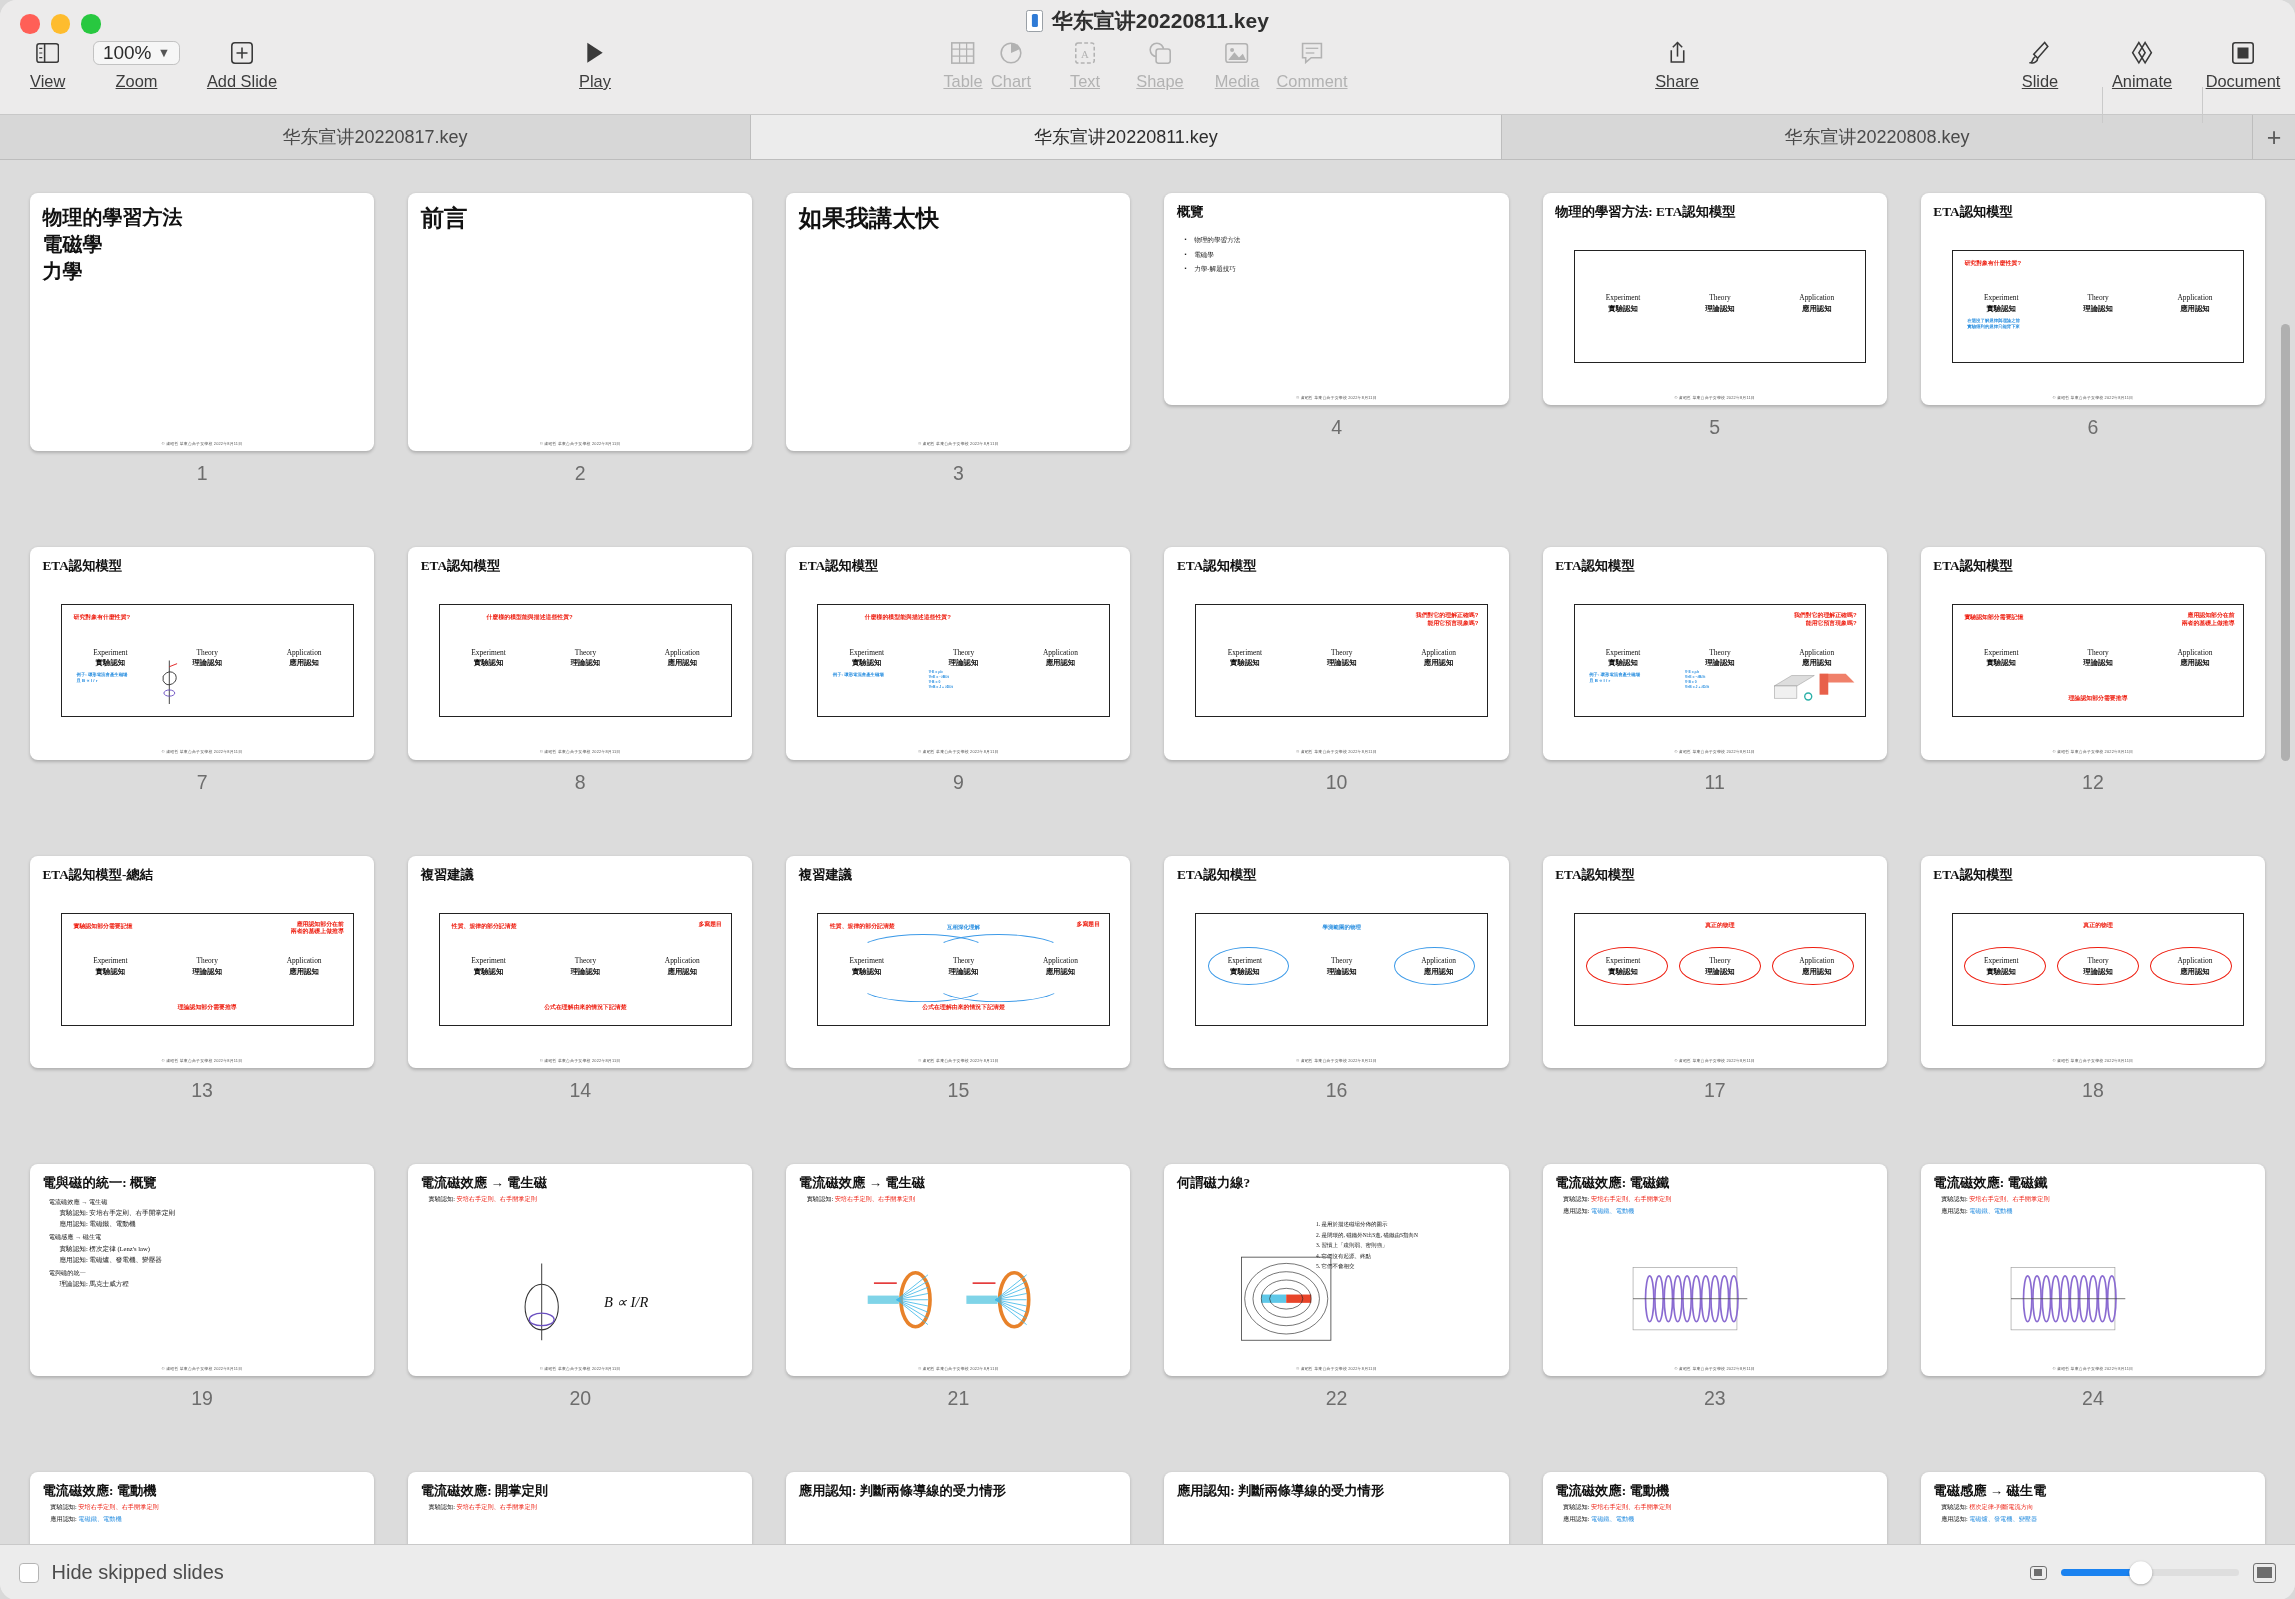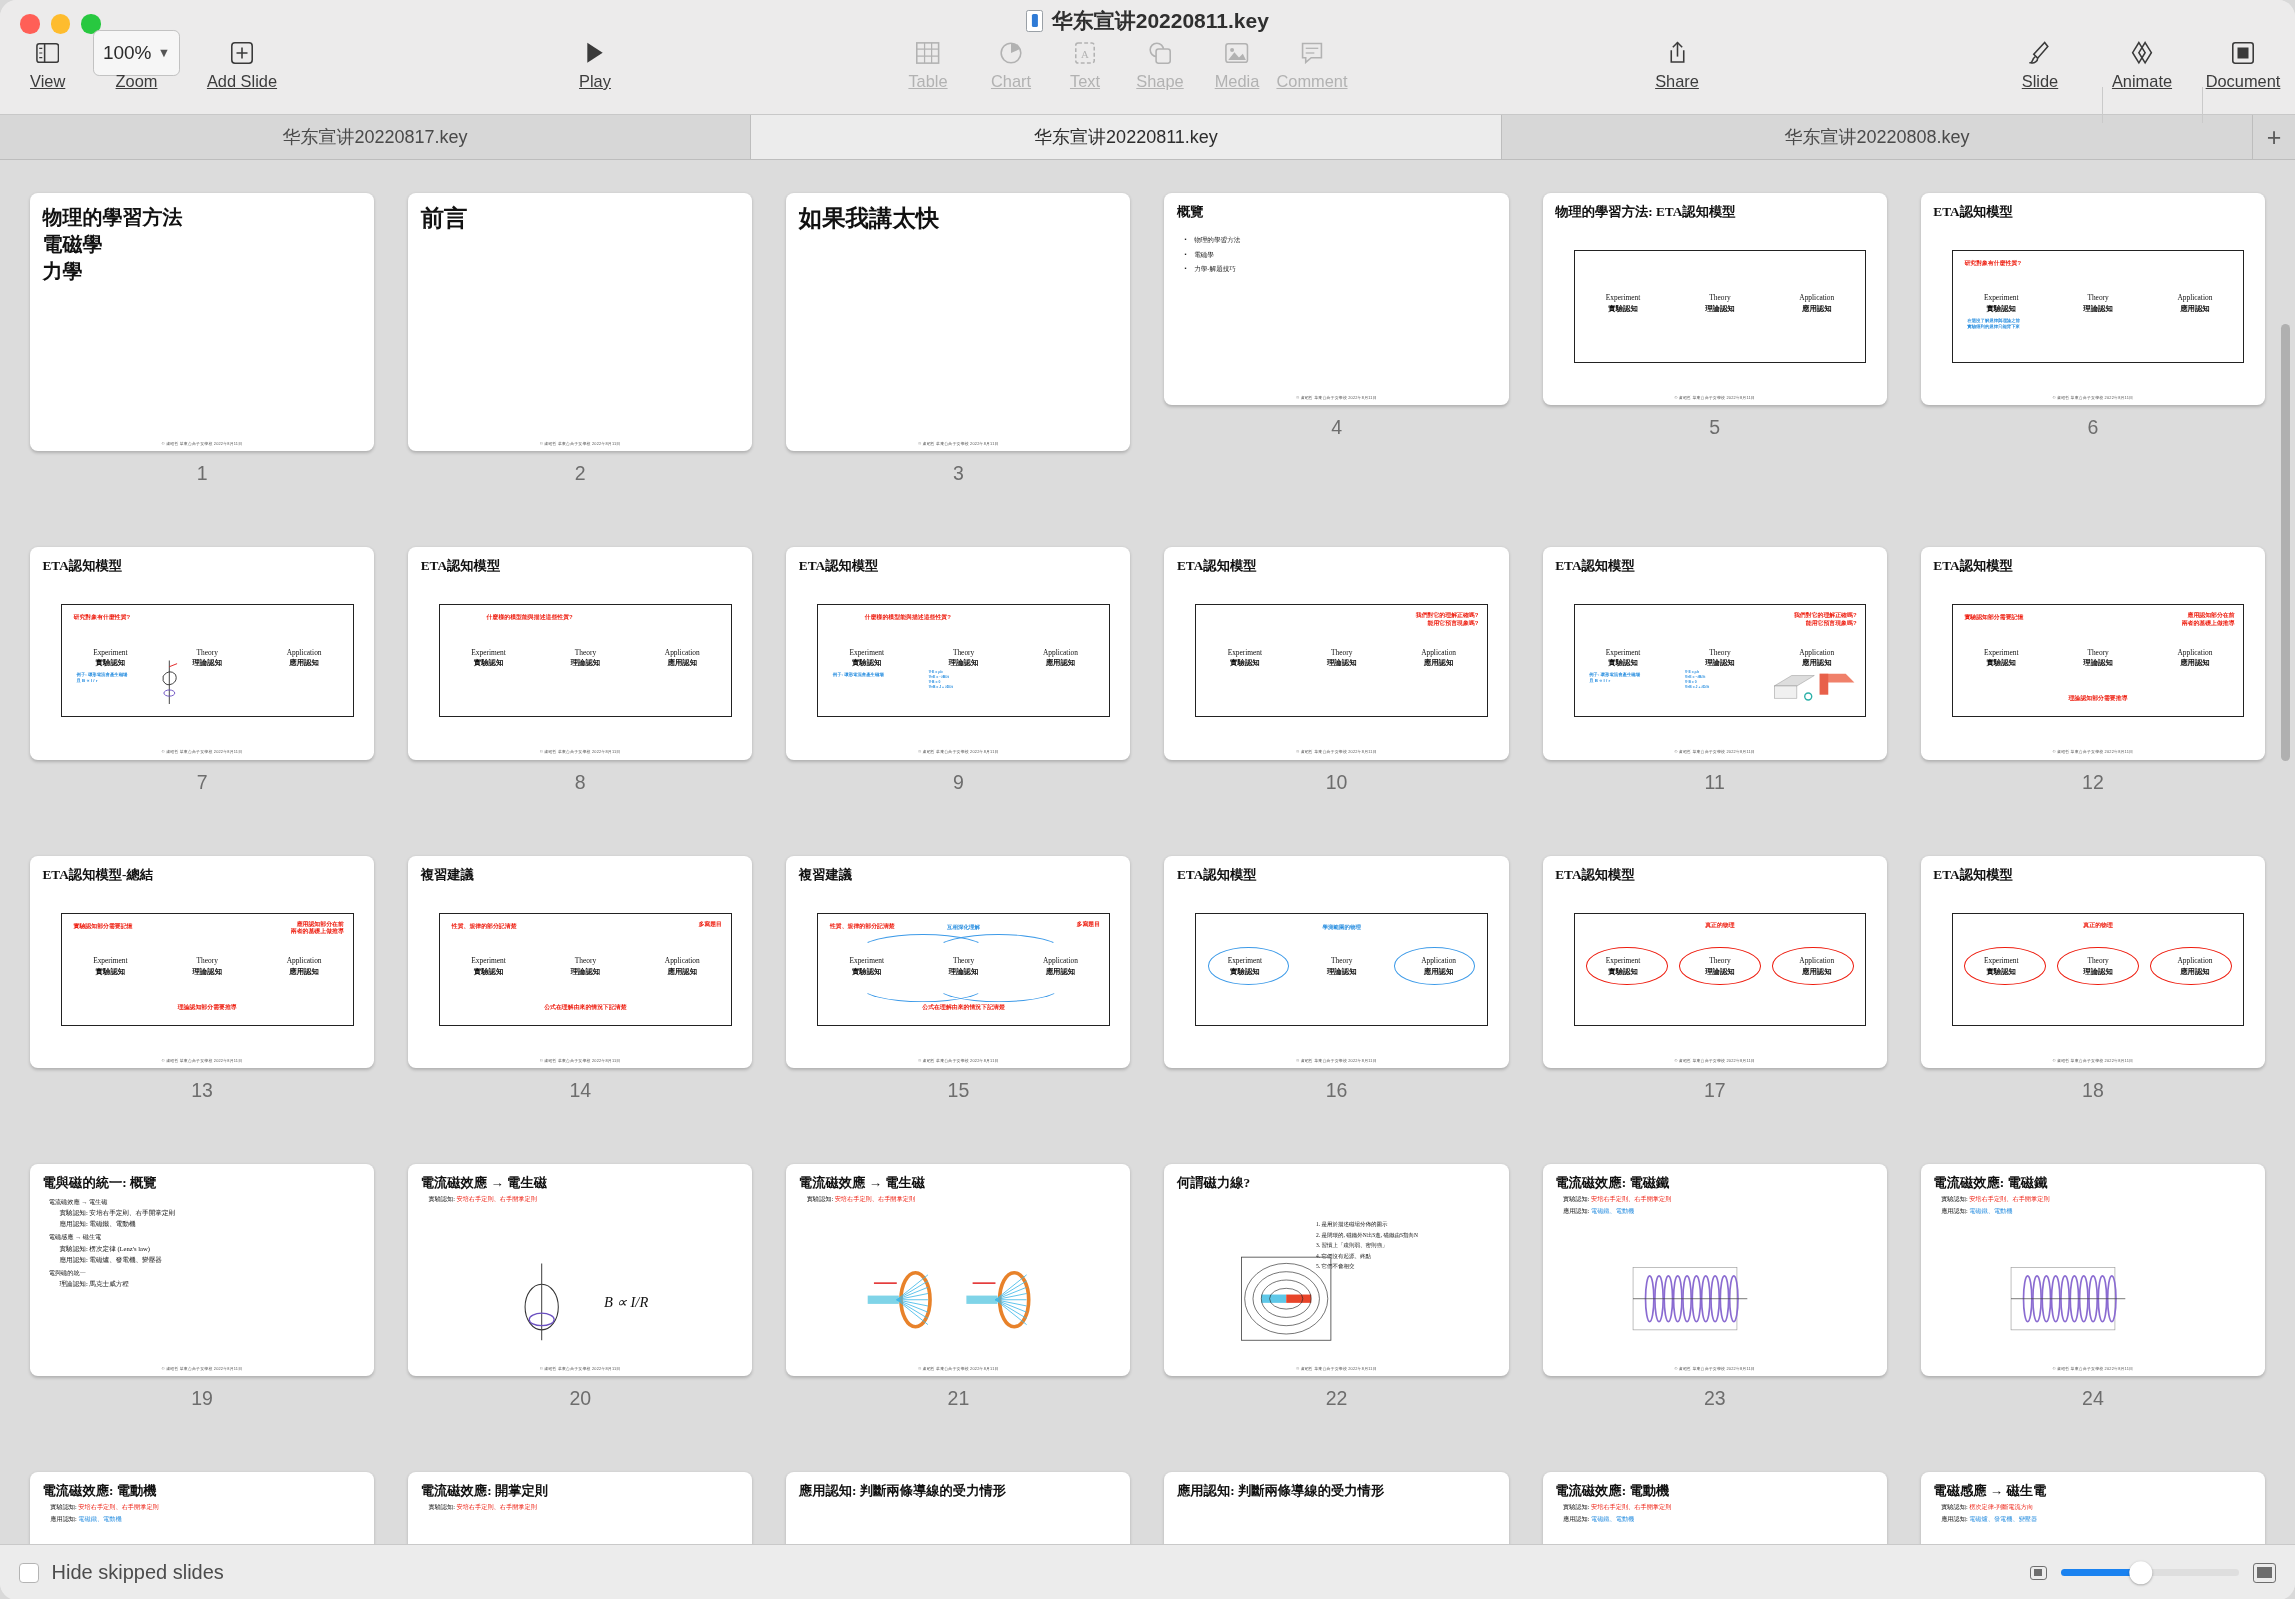--- a/index.html
+++ b/index.html
@@ -45,21 +45,21 @@
     position: absolute; width: 86px; text-align: center;
     display: flex; flex-direction: column; align-items: center; gap: 4.7px;
   }
   .tb-ico { height: 28px; display: flex; align-items: center; justify-content: center; color: #3a3a3a; }
   .tb-lab { font-size: 16.4px; color: #3c3c3c; text-decoration: underline; }
   .tb-item.dim .tb-ico { color: #b2b2b2; }
   .tb-item.dim .tb-lab { color: #b2b2b2; }
 
   .zoom-pill {
     border: 0.8px solid #c2c2c2; background: #f6f6f6; border-radius: 6.2px;
-    height: 46px; padding: 0 8.6px; display: flex; align-items: center; gap: 6.2px;
+    height: 24px; padding: 0 8.6px; display: flex; align-items: center; gap: 6.2px;
     font-size: 19px; color: #2b2b2b;
   }
   .chev { font-size: 12.5px; color: #555; }
   .tb-sep { position: absolute; top: 48px; width: 0.8px; height: 36px; background: #cacaca; }
 
   
   .tabbar { height: 45px; flex: 0 0 45px; display: flex; background: #d5d5d5; border-bottom: 0.8px solid #bdbdbd; }
   .tab {
     flex: 1 1 0; display: flex; align-items: center; justify-content: center;
     font-size: 18px; color: #4a4a4a; border-right: 0.8px solid #bdbdbd;
@@ -198,21 +198,21 @@
 
       <div class="tb-item" style="left:552px;">
         <span class="tb-ico">
           <svg width="20" height="23.4" viewBox="0 0 26 30">
               <polygon points="3,2 23,15 3,28" fill="currentColor"></polygon>
             </svg>
         </span>
         <span class="tb-lab">Play</span>
       </div>
 
-      <div class="tb-item dim" style="left:885px;">
+      <div class="tb-item dim" style="left:920px;">
         <span class="tb-ico">
           <svg width="23.4" height="22" viewBox="0 0 30 28">
               <rect x="1" y="1" width="28" height="26" fill="none" stroke="currentColor" stroke-width="2"></rect>
               <line x1="1" y1="9" x2="29" y2="9" stroke="currentColor" stroke-width="1.6"></line>
               <line x1="1" y1="18" x2="29" y2="18" stroke="currentColor" stroke-width="1.6"></line>
               <line x1="11" y1="1" x2="11" y2="27" stroke="currentColor" stroke-width="1.6"></line>
               <line x1="20" y1="1" x2="20" y2="27" stroke="currentColor" stroke-width="1.6"></line>
             </svg>
         </span>
         <span class="tb-lab">Table</span>

